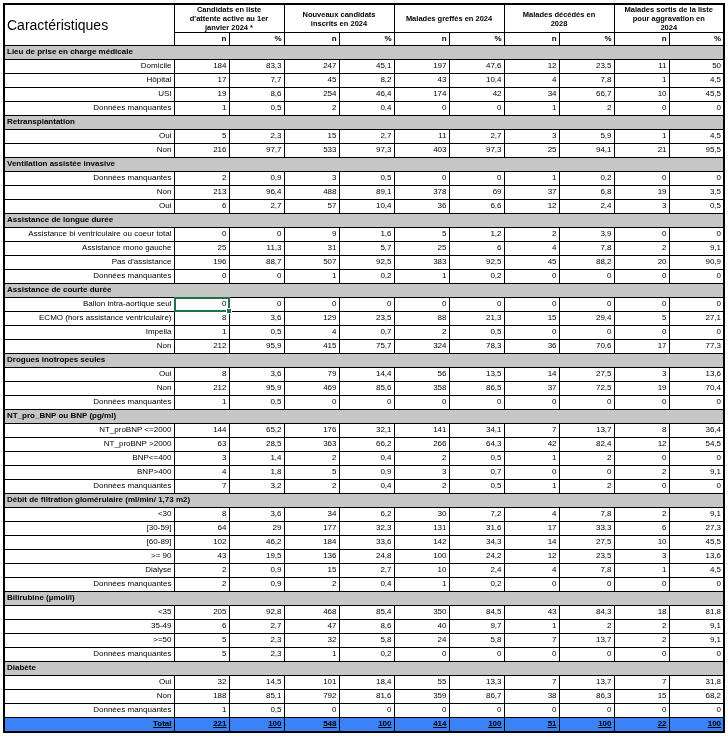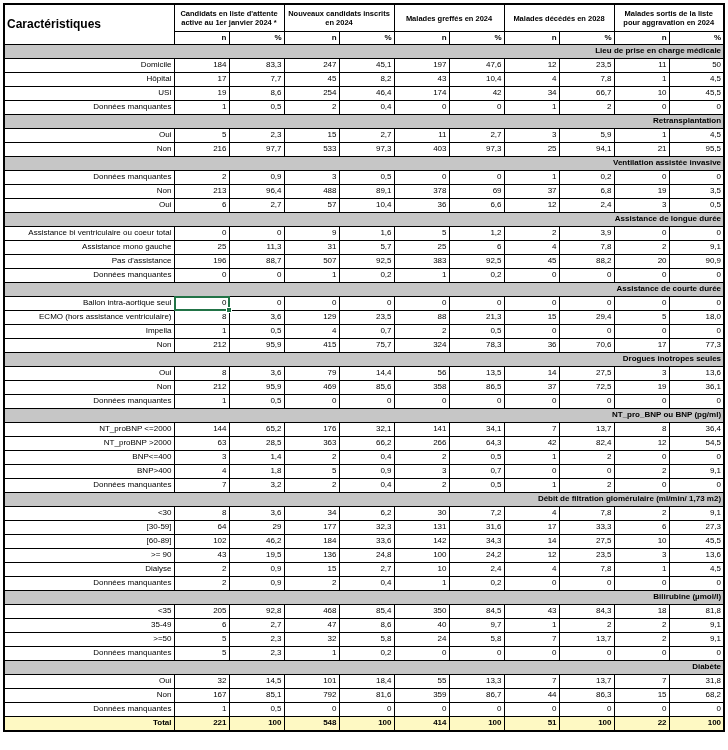--- a/index.html
+++ b/index.html
@@ -4,27 +4,27 @@
 <style>
   html,body{margin:0;padding:0;background:#ffffff;width:728px;height:750px;overflow:hidden;
     font-family:"Liberation Sans",sans-serif;-webkit-font-smoothing:antialiased;}
   .sheet{padding:3px 3px 0 3px;}
   table{border-collapse:collapse;width:722px;table-layout:fixed;border:2px solid #000;}
   col.c-label{width:170px;}
   col.c-num{width:55px;}
   th,td{border:1px solid #000;font-size:8px;line-height:1.05;padding:0 2px;height:13px;
     overflow:hidden;white-space:nowrap;color:#000;background:#fff;}
   th.group-head{font-weight:bold;text-align:center;font-size:7.5px;white-space:normal;
-    vertical-align:middle;height:26px;line-height:1.2;padding:0 1px;}
-  th.char-head{font-weight:bold;text-align:left;vertical-align:middle;font-size:12px;}
+    vertical-align:middle;height:26px;line-height:1.2;padding:0 10px;}
+  th.char-head{font-weight:normal;text-align:left;vertical-align:middle;font-size:14px;}
   th.sub{font-weight:bold;text-align:right;height:12px;}
   td.label{text-align:right;}
   td.num{text-align:right;}
-  tr.section td{background:#c6c6c6;font-weight:bold;text-align:right;}
-  tr.total td{background:#fef9c3;font-weight:bold;}
+  tr.section td{background:#c6c6c6;font-weight:bold;text-align:left;}
+  tr.total td{background:#3b82f6;font-weight:bold;text-decoration:underline;}
   tr.total td.num{}
   td.active-cell{position:relative;overflow:visible;}
   td.active-cell::before{content:"";position:absolute;top:-1px;left:-1px;right:-1px;bottom:-1px;
     border:2px solid #217346;pointer-events:none;z-index:3;}
   td.active-cell::after{content:"";position:absolute;right:-3px;bottom:-3px;width:4px;height:4px;
     background:#217346;border:1px solid #fff;z-index:4;}
   .footnotes{padding:14px 5px 0 5px;}
   .footnotes div{font-size:7px;color:#000;line-height:13px;white-space:nowrap;}
 </style>
 </head>
@@ -269,21 +269,21 @@
           <td class="label">ECMO (hors assistance ventriculaire)</td>
           <td class="num">8</td>
           <td class="num">3,6</td>
           <td class="num">129</td>
           <td class="num">23,5</td>
           <td class="num">88</td>
           <td class="num">21,3</td>
           <td class="num">15</td>
           <td class="num">29,4</td>
           <td class="num">5</td>
-          <td class="num">18,0</td>
+          <td class="num">27,1</td>
         </tr>
         <tr class="data">
           <td class="label">Impella</td>
           <td class="num">1</td>
           <td class="num">0,5</td>
           <td class="num">4</td>
           <td class="num">0,7</td>
           <td class="num">2</td>
           <td class="num">0,5</td>
           <td class="num">0</td>
@@ -324,21 +324,21 @@
           <td class="label">Non</td>
           <td class="num">212</td>
           <td class="num">95,9</td>
           <td class="num">469</td>
           <td class="num">85,6</td>
           <td class="num">358</td>
           <td class="num">86,5</td>
           <td class="num">37</td>
           <td class="num">72,5</td>
           <td class="num">19</td>
-          <td class="num">36,1</td>
+          <td class="num">70,4</td>
         </tr>
         <tr class="data">
           <td class="label">Données manquantes</td>
           <td class="num">1</td>
           <td class="num">0,5</td>
           <td class="num">0</td>
           <td class="num">0</td>
           <td class="num">0</td>
           <td class="num">0</td>
           <td class="num">0</td>
@@ -561,27 +561,27 @@
           <td class="num">18,4</td>
           <td class="num">55</td>
           <td class="num">13,3</td>
           <td class="num">7</td>
           <td class="num">13,7</td>
           <td class="num">7</td>
           <td class="num">31,8</td>
         </tr>
         <tr class="data">
           <td class="label">Non</td>
-          <td class="num">167</td>
+          <td class="num">188</td>
           <td class="num">85,1</td>
           <td class="num">792</td>
           <td class="num">81,6</td>
           <td class="num">359</td>
           <td class="num">86,7</td>
-          <td class="num">44</td>
+          <td class="num">38</td>
           <td class="num">86,3</td>
           <td class="num">15</td>
           <td class="num">68,2</td>
         </tr>
         <tr class="data">
           <td class="label">Données manquantes</td>
           <td class="num">1</td>
           <td class="num">0,5</td>
           <td class="num">0</td>
           <td class="num">0</td>

